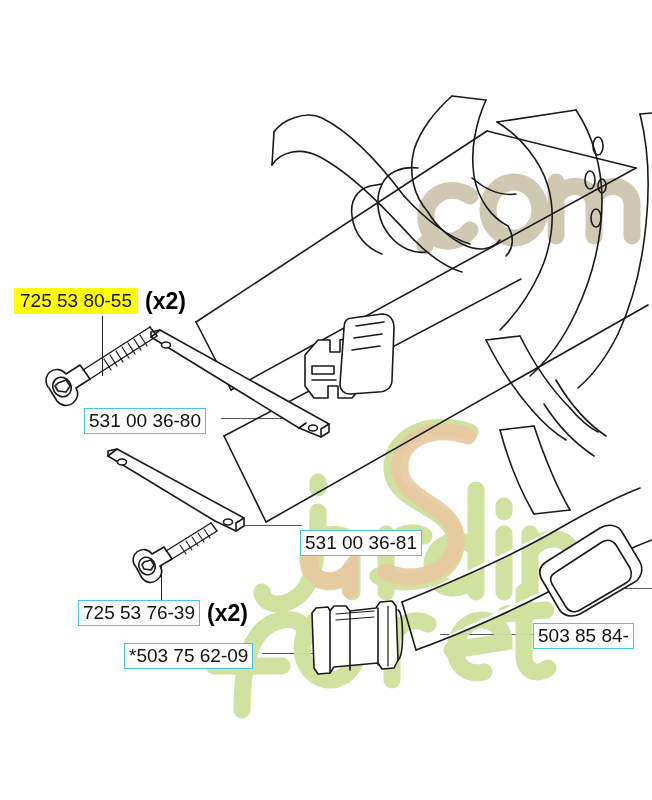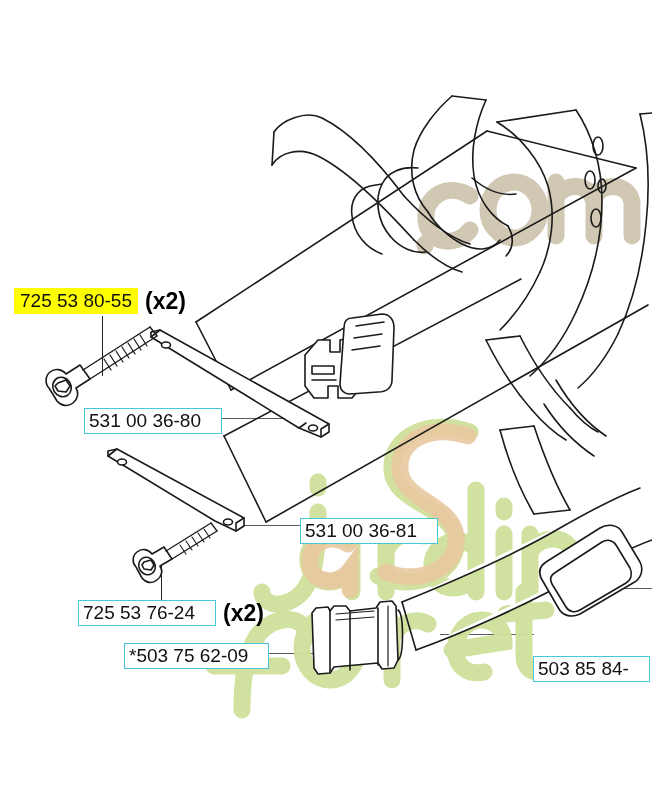--- a/index.html
+++ b/index.html
@@ -32,21 +32,21 @@
     position: absolute;
     white-space: nowrap;
     font-family: "Liberation Sans", sans-serif;
     font-size: 19px;
     line-height: 1;
     color: #111111;
     display: flex;
     align-items: center;
   }
   .label .code {
-    padding: 2px 20px 3px 4px;
+    padding: 2px 4px 3px 4px;
     display: inline-block;
   }
   .label.cyan .code {
     background: #ffffff;
     border: 1.5px solid #49c6da;
   }
   .label.yellow .code {
     background: #ffff00;
     border: none;
     padding: 3px 6px 4px 6px;
@@ -283,31 +283,31 @@
 
     <div class="label yellow" style="left:14px; top:288px;">
       <span class="code">725 53 80-55</span>
       <span class="qty">(x2)</span>
     </div>
 
     <div class="label cyan" style="left:84px; top:408px;">
       <span class="code">531 00 36-80</span>
     </div>
 
-    <div class="label cyan" style="left:300px; top:518px;border-radius:7px;">
+    <div class="label cyan" style="left:300px; top:530px;border-radius:7px;">
       <span class="code">531 00 36-81</span>
     </div>
 
     <div class="label cyan" style="left:78px; top:600px;">
-      <span class="code">725 53 76-24</span>
+      <span class="code">725 53 76-39</span>
       <span class="qty">(x2)</span>
     </div>
 
     <div class="label cyan" style="left:124px; top:643px;">
       <span class="code">*503 75 62-09</span>
     </div>
 
-    <div class="label cyan" style="left:533px; top:656px;border-radius:11px;">
+    <div class="label cyan" style="left:533px; top:623px;border-radius:11px;">
       <span class="code">503 85 84-</span>
     </div>
 
   </div>
 </div>
 
 </body></html>

